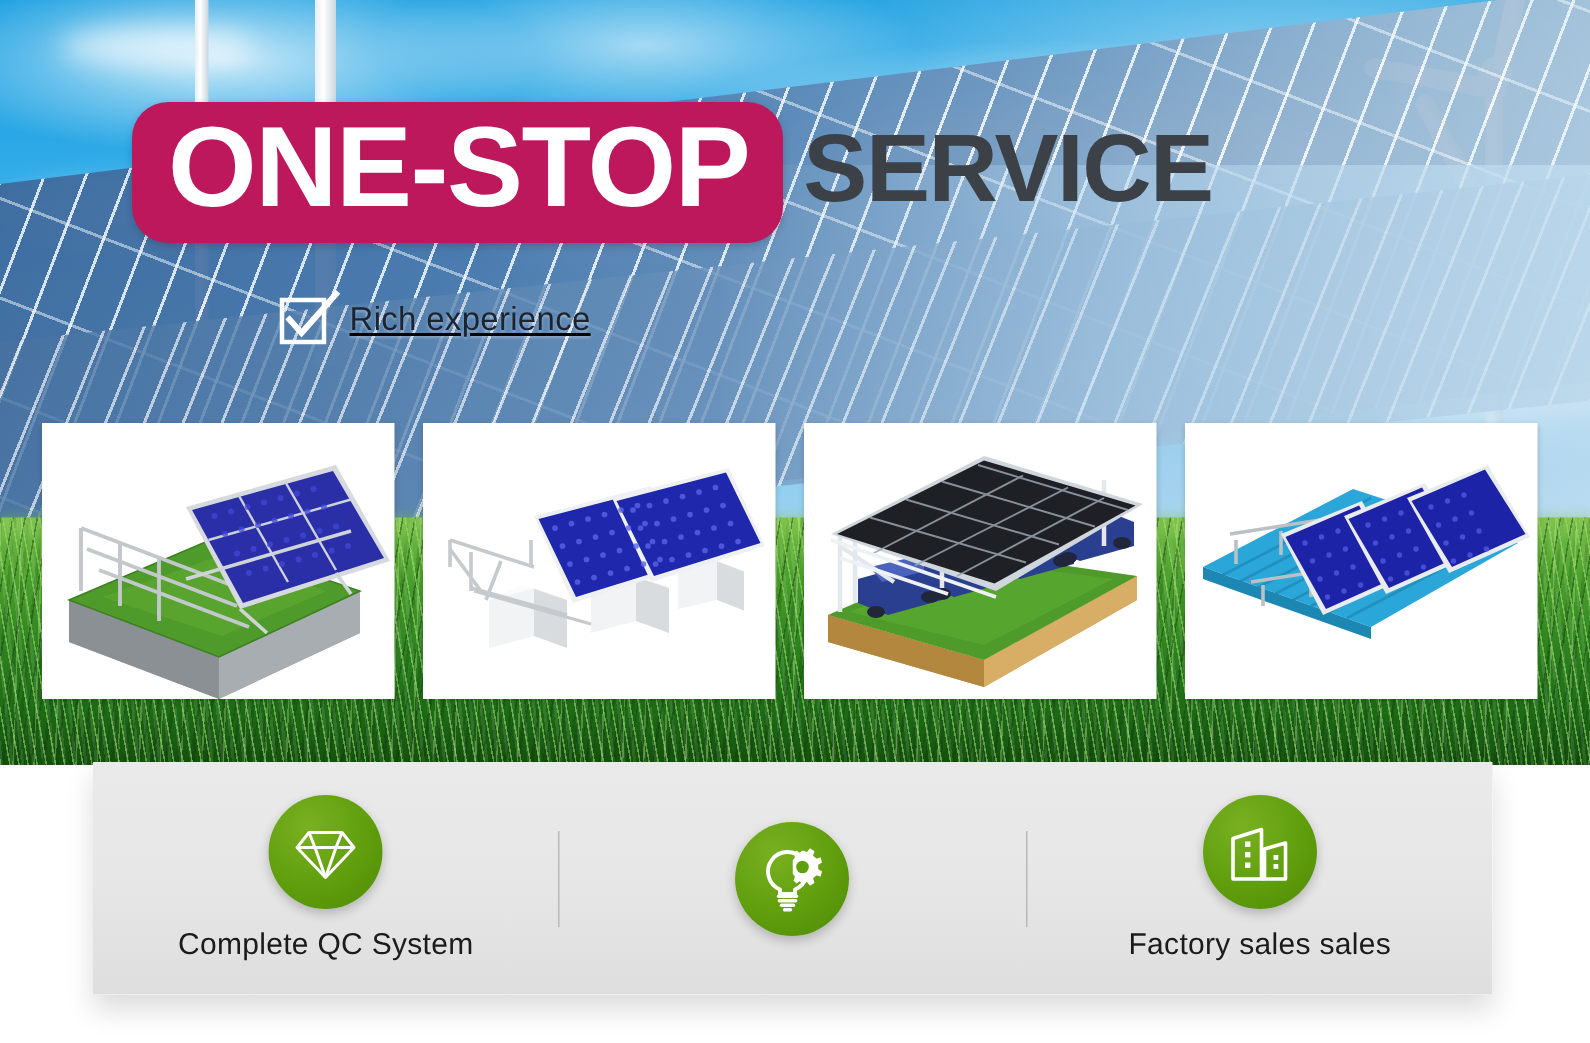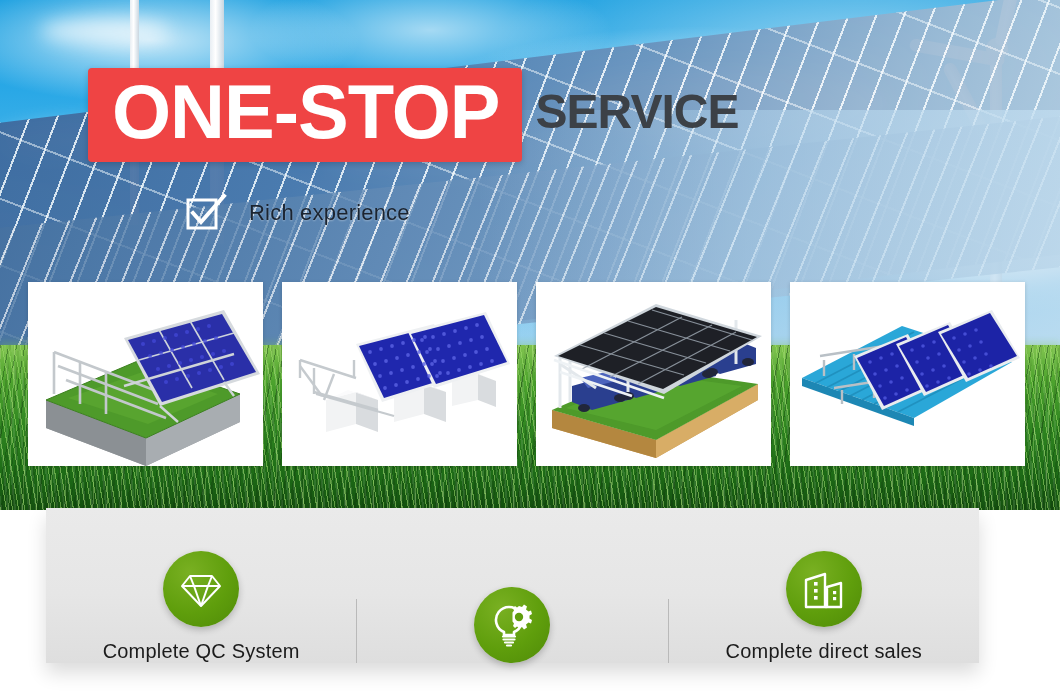--- a/index.html
+++ b/index.html
@@ -84,56 +84,56 @@
   }
   .grass-top-blur {
     position:absolute; left:0; top:-6px; width:1060px; height:26px;
     background:linear-gradient(180deg, rgba(140,200,95,0) 0%, rgba(125,195,80,.65) 60%, rgba(90,170,55,.9) 100%);
     filter:blur(3px);
   }
 
   
   .headline { position:absolute; left:88px; top:68px; display:flex; align-items:center; }
   .title-badge {
-    background:#ef4444; border-radius:4px; padding:6px 22px 12px 24px;
+    background:#be185d; border-radius:24px; padding:6px 22px 12px 24px;
     box-shadow:0 2px 6px rgba(0,0,0,.18);
   }
   .title-badge span {
     display:block; color:#ffffff; font-size:76px; font-weight:bold;
     letter-spacing:-1px; line-height:1.0; white-space:nowrap;
   }
   .title-rest {
-    color:#3c4147; font-size:48px; font-weight:bold; letter-spacing:-1px;
+    color:#3c4147; font-size:64px; font-weight:bold; letter-spacing:-1px;
     line-height:1.0; white-space:nowrap; margin-left:14px; padding-bottom:6px;
   }
 
   
   .checks { position:absolute; left:186px; top:196px; display:flex; align-items:center; gap:66px; }
-  .check-item { display:flex; align-items:center; gap:29px; }
+  .check-item { display:flex; align-items:center; gap:13px;text-decoration:underline; }
   .check-box { position:relative; width:34px; height:34px; flex:none; }
   .check-box svg { display:block; overflow:visible; }
   .check-label {
     color:#1b2430; font-size:22px; letter-spacing:.2px; white-space:nowrap;
     text-shadow:0 1px 2px rgba(255,255,255,.35);
   }
 
   
   .cards { position:absolute; left:28px; top:282px; display:flex; gap:19px; }
   .card {
     width:235px; height:184px; background:#ffffff; position:relative; overflow:hidden;
     box-shadow:0 1px 4px rgba(0,0,0,.16);
   }
   .card svg { display:block; width:100%; height:100%; }
 
   
   .feature-bar {
-    position:absolute; left:46px; top:508px; width:933px; height:155px;
+    position:absolute; left:62px; top:508px; width:933px; height:155px;
     background:linear-gradient(180deg,#eaeaea 0%, #e6e6e6 55%, #dedede 100%);
     box-shadow:0 10px 18px rgba(0,0,0,.14);
-    display:flex; align-items:flex-end;
+    display:flex; align-items:center;
   }
   .feature { flex:1; display:flex; flex-direction:column; align-items:center; justify-content:center; gap:13px; }
   .f-icon {
     width:76px; height:76px; border-radius:50%;
     background:radial-gradient(circle at 35% 28%, #79b022 0%, #5f9e0c 55%, #4f8a08 100%);
     display:flex; align-items:center; justify-content:center;
     box-shadow:0 3px 7px rgba(0,0,0,.22);
   }
   .f-icon svg { display:block; }
   .f-label { color:#1b1b1b; font-size:20px; letter-spacing:.2px; white-space:nowrap; }
@@ -577,18 +577,18 @@
           </g>
           <g fill="#ffffff">
             <rect x="13" y="15" width="3.6" height="3.6"></rect>
             <rect x="13" y="22" width="3.6" height="3.6"></rect>
             <rect x="13" y="29" width="3.6" height="3.6"></rect>
             <rect x="32" y="24" width="3.2" height="3.2"></rect>
             <rect x="32" y="30" width="3.2" height="3.2"></rect>
           </g>
         </svg>
       </div>
-      <div class="f-label">Complete direct sales</div>
+      <div class="f-label">Factory sales sales</div>
     </div>
 
   </div>
 
 </div>
 
 </body></html>

